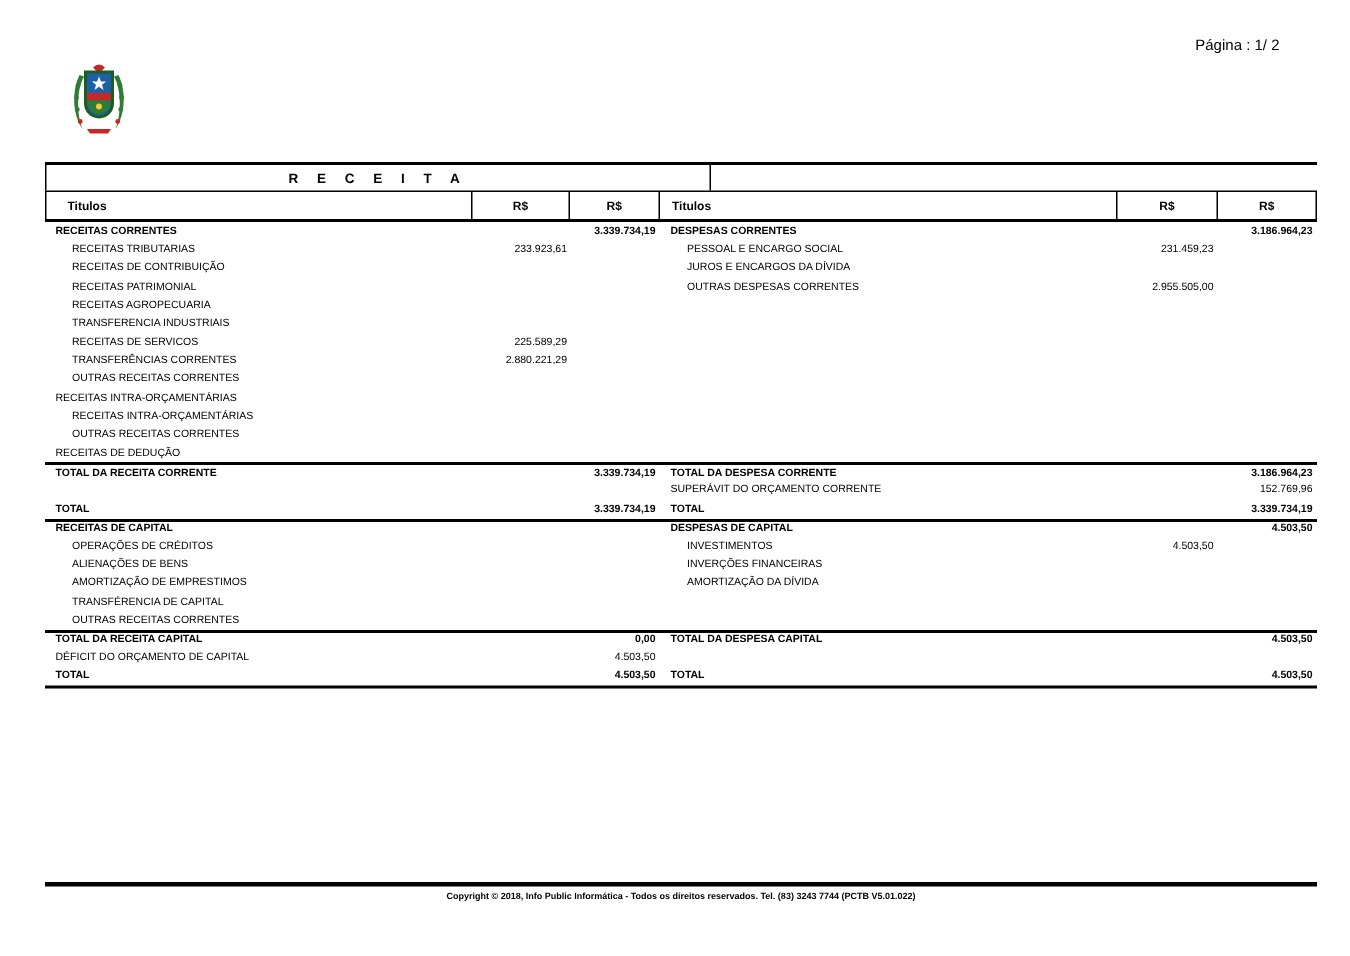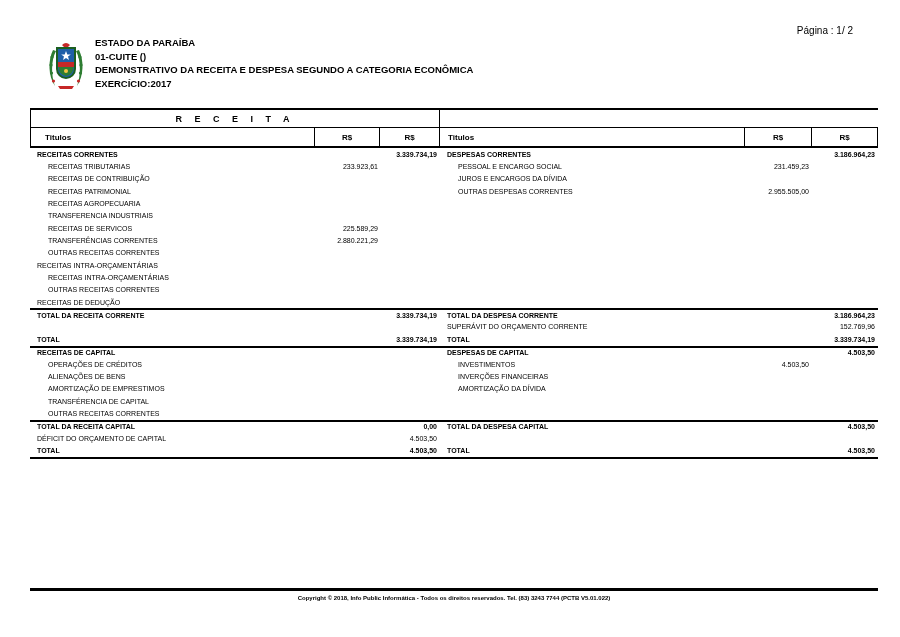--- a/index.html
+++ b/index.html
@@ -12,21 +12,21 @@
   
   .logo { position: absolute; left: 46px; top: 41px; width: 40px; height: 49px; }
   .hdr { position: absolute; left: 95px; top: 36px; }
   .hdr div { font-weight: 700; font-size: 9.5px; line-height: 13.5px; white-space: nowrap; }
   .pagenum { position: absolute; top: 25px; right: 47px; font-size: 10px; }
   
   .tbl { position: absolute; left: 30px; top: 108px; width: 848px; }
   .hrow1 { display: flex; height: 20px; border-top: 2px solid #000; border-bottom: 1px solid #000; }
   .hcell { display: flex; align-items: center; justify-content: center;
            font-weight: 700; font-size: 9px; letter-spacing: 5px; }
-  .hcell.rec { width: 410px; border-left: 1.5px solid #000; border-right: 1.5px solid #000; }
+  .hcell.rec { width: 444px; border-left: 1.5px solid #000; border-right: 1.5px solid #000; }
   .hcell.des { width: 438px; border-right: 1.5px solid #000; }
   .hrow2 { display: flex; height: 20px; border-bottom: 2px solid #000; }
   .h2cell { display: flex; align-items: center; font-weight: 700; font-size: 8px;
             border-right: 1px solid #000; text-align: center; }
   .h2cell.center { justify-content: center; }
   .h2-rt { width: 285px; padding-left: 14px; border-left: 1.5px solid #000; }
   .h2-r1 { width: 65px; }
   .h2-r2 { width: 60px; border-right-width: 1.5px !important; }
   .h2-dt { width: 305px; padding-left: 8px; }
   .h2-d1 { width: 67px; }
@@ -67,26 +67,20 @@
       <circle cx="32.5" cy="40" r="1.6" fill="#c62828"></circle>
     <path d="M16,4 Q20,0 24,4 L20,8 Z" fill="#c62828"></path>
     <path d="M11,7 h18 v21 a9 9 0 0 1 -9 9 a9 9 0 0 1 -9 -9 Z" fill="#1f5fa8" stroke="#1b5e20" stroke-width="2"></path>
     <polygon points="20,10 21.3,13.4 24.8,13.4 22,15.5 23,19 20,16.9 17,19 18,15.5 15.2,13.4 18.7,13.4" fill="#ffffff"></polygon>
     <rect x="12" y="21" width="16" height="5" fill="#c62828"></rect>
     <path d="M12.6,26 h14.8 a8 8 0 0 1 -7.4,9 a8 8 0 0 1 -7.4,-9 Z" fill="#2e7d32"></path>
     <circle cx="20" cy="30" r="2" fill="#f6c343"></circle>
     <path d="M12,45 h16 l-2,3 h-12 Z" fill="#c62828"></path>
   </svg>
 
-  <div class="hdr">
-    <div>ESTADO DA PARAÍBA</div>
-    <div>01-CUITE ()</div>
-    <div>DEMONSTRATIVO DA RECEITA E DESPESA SEGUNDO A CATEGORIA ECONÔMICA</div>
-    <div>EXERCÍCIO:2017</div>
-  </div>
 
   <div class="pagenum">Página : 1/ 2</div>
 
   <div class="tbl">
     <div class="hrow1">
       <div class="hcell rec">R E C E I T A</div>
     </div>
     <div class="hrow2">
       <div class="h2cell h2-rt">Titulos</div>
       <div class="h2cell h2-r1 center">R$</div>

